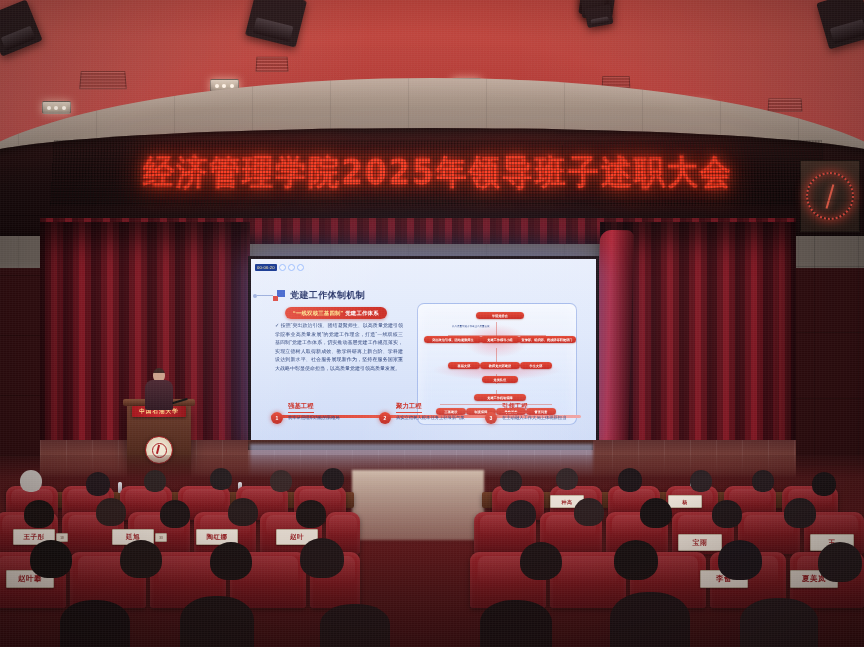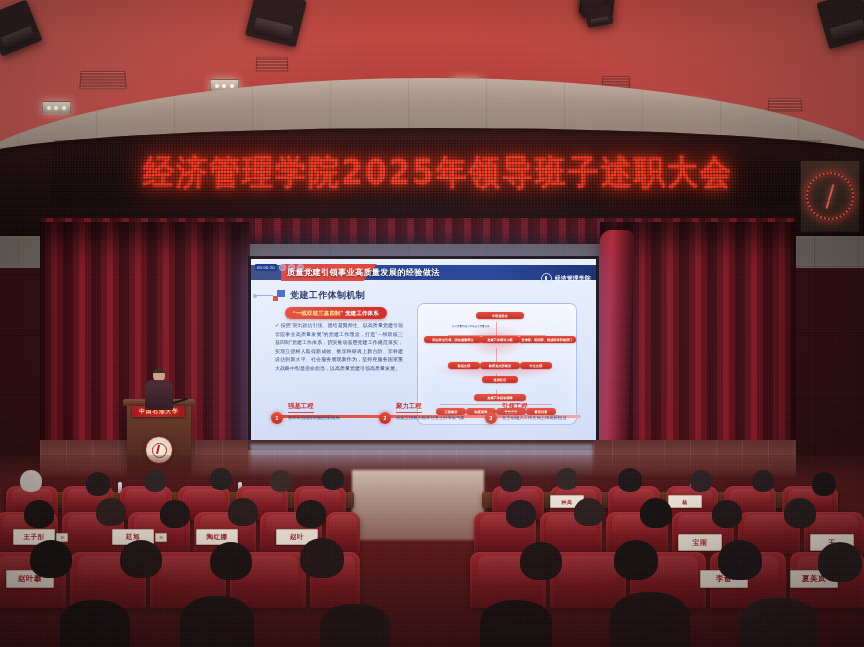--- a/index.html
+++ b/index.html
@@ -482,28 +482,20 @@
   <div class="screen-frame">
     <div class="slide">
 
       <div class="timer-chip">
         <span class="tm">00:06:20</span>
         <span class="dot"></span>
         <span class="dot"></span>
         <span class="dot"></span>
       </div>
 
-      <div class="slide-topbar">
-        <div class="red-tab"></div>
-        <span class="slide-title">质量党建引领事业高质量发展的经验做法</span>
-        <div class="slide-logo">
-          <span class="lg-ring"></span>
-          <span class="lg-txt">经济管理学院</span>
-        </div>
-      </div>
 
       <div class="sub-rule"></div>
       <div class="slide-sub">
         <span class="mk">
             <b></b>
             <i></i>
           </span>
         <span class="tx">党建工作体制机制</span>
       </div>
 

